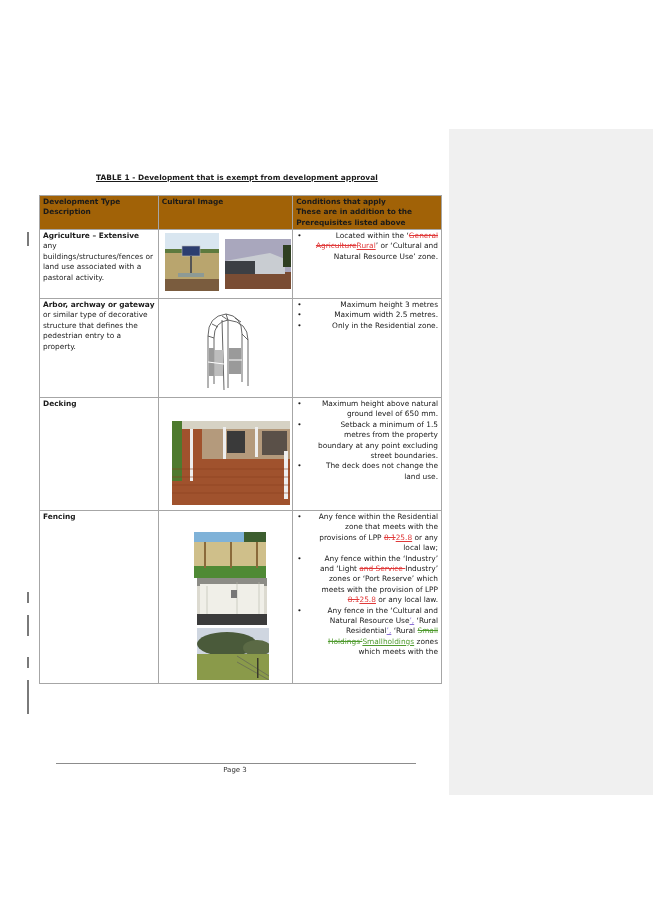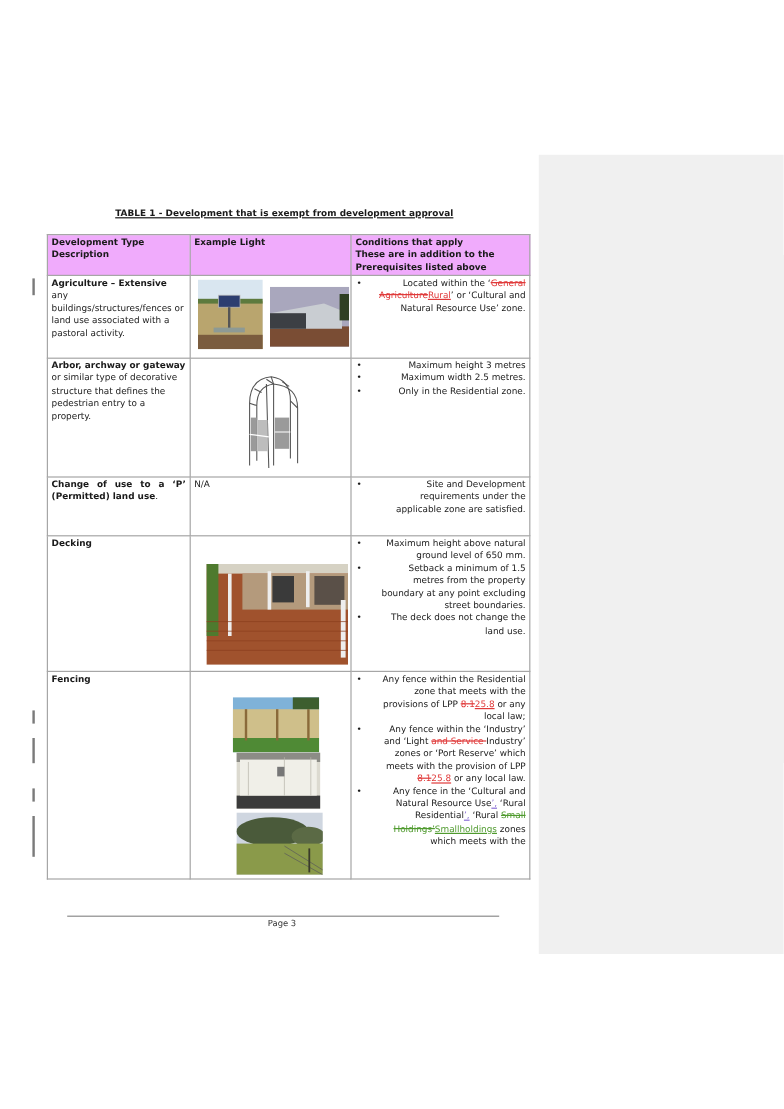--- a/index.html
+++ b/index.html
@@ -15,21 +15,21 @@
     letter-spacing:0.05px;
     margin-left:40px;
   }
   table.dev {
     position:absolute; left:39px; top:195px; width:403px; border-collapse:collapse; table-layout:fixed;
     font-size:7.4px; line-height:10.4px;
   }
   table.dev td, table.dev th {
     border:1px solid #a6a6a6; vertical-align:top; padding:1px 3px 0 3px; text-align:left;
   }
-  table.dev th { background:#f0abfc; font-weight:bold; }
+  table.dev th { background:#a16207; font-weight:bold; }
   .c1 { width:115px; } .c2 { width:130px; } .c3 { width:144px; }
   .bold { font-weight:bold; }
   .justify { text-align:justify; text-align-last:left; }
   .desc { }
   ul.cond { margin:0; padding:0; list-style:none; }
   ul.cond li { position:relative; padding-left:17px;text-align:right; }
   ul.cond li::before { content:"•"; position:absolute; left:1px; top:0; }
   .del { color:#e03a3a; text-decoration:line-through; }
   .ins { color:#e03a3a; text-decoration:underline; }
   .gdel { color:#4f9a2e; text-decoration:line-through; }
@@ -59,21 +59,21 @@
       <col class="c1">
       <col class="c2">
       <col class="c3">
     </colgroup>
   <tbody>
       <tr style="height:34px;">
     <th>
       <div>Development Type</div>
       <div>Description</div>
     </th>
-    <th>Example Light</th>
+    <th>Cultural Image</th>
     <th>
       <div>Conditions that apply</div>
       <div>These are in addition to the</div>
       <div>Prerequisites listed above</div>
     </th>
   </tr>
 
   <tr style="height:69px;">
     <td>
       <div class="bold">Agriculture – Extensive</div>
@@ -130,31 +130,20 @@
     </td>
     <td>
       <ul class="cond">
         <li>Maximum height 3 metres</li>
         <li>Maximum width 2.5 metres.</li>
         <li>Only in the Residential zone.</li>
       </ul>
     </td>
   </tr>
 
-  <tr style="height:49px;">
-    <td>
-      <div class="justify"><span class="bold">Change of use to a ‘P’ (Permitted) land use</span><span>.</span></div>
-    </td>
-    <td>N/A</td>
-    <td>
-      <ul class="cond">
-        <li>Site and Development requirements under the applicable zone are satisfied.</li>
-      </ul>
-    </td>
-  </tr>
 
   <tr style="height:113px;">
     <td>
       <div class="bold">Decking</div>
     </td>
     <td>
       <div class="imgbox" style="height:110px;">
         <svg class="photo" style="left:10px;top:22px;" width="118" height="84" viewBox="0 0 118 84">
           <rect width="118" height="84" fill="#a0522d"></rect>
           <rect width="118" height="8" fill="#d6d2c4"></rect>

